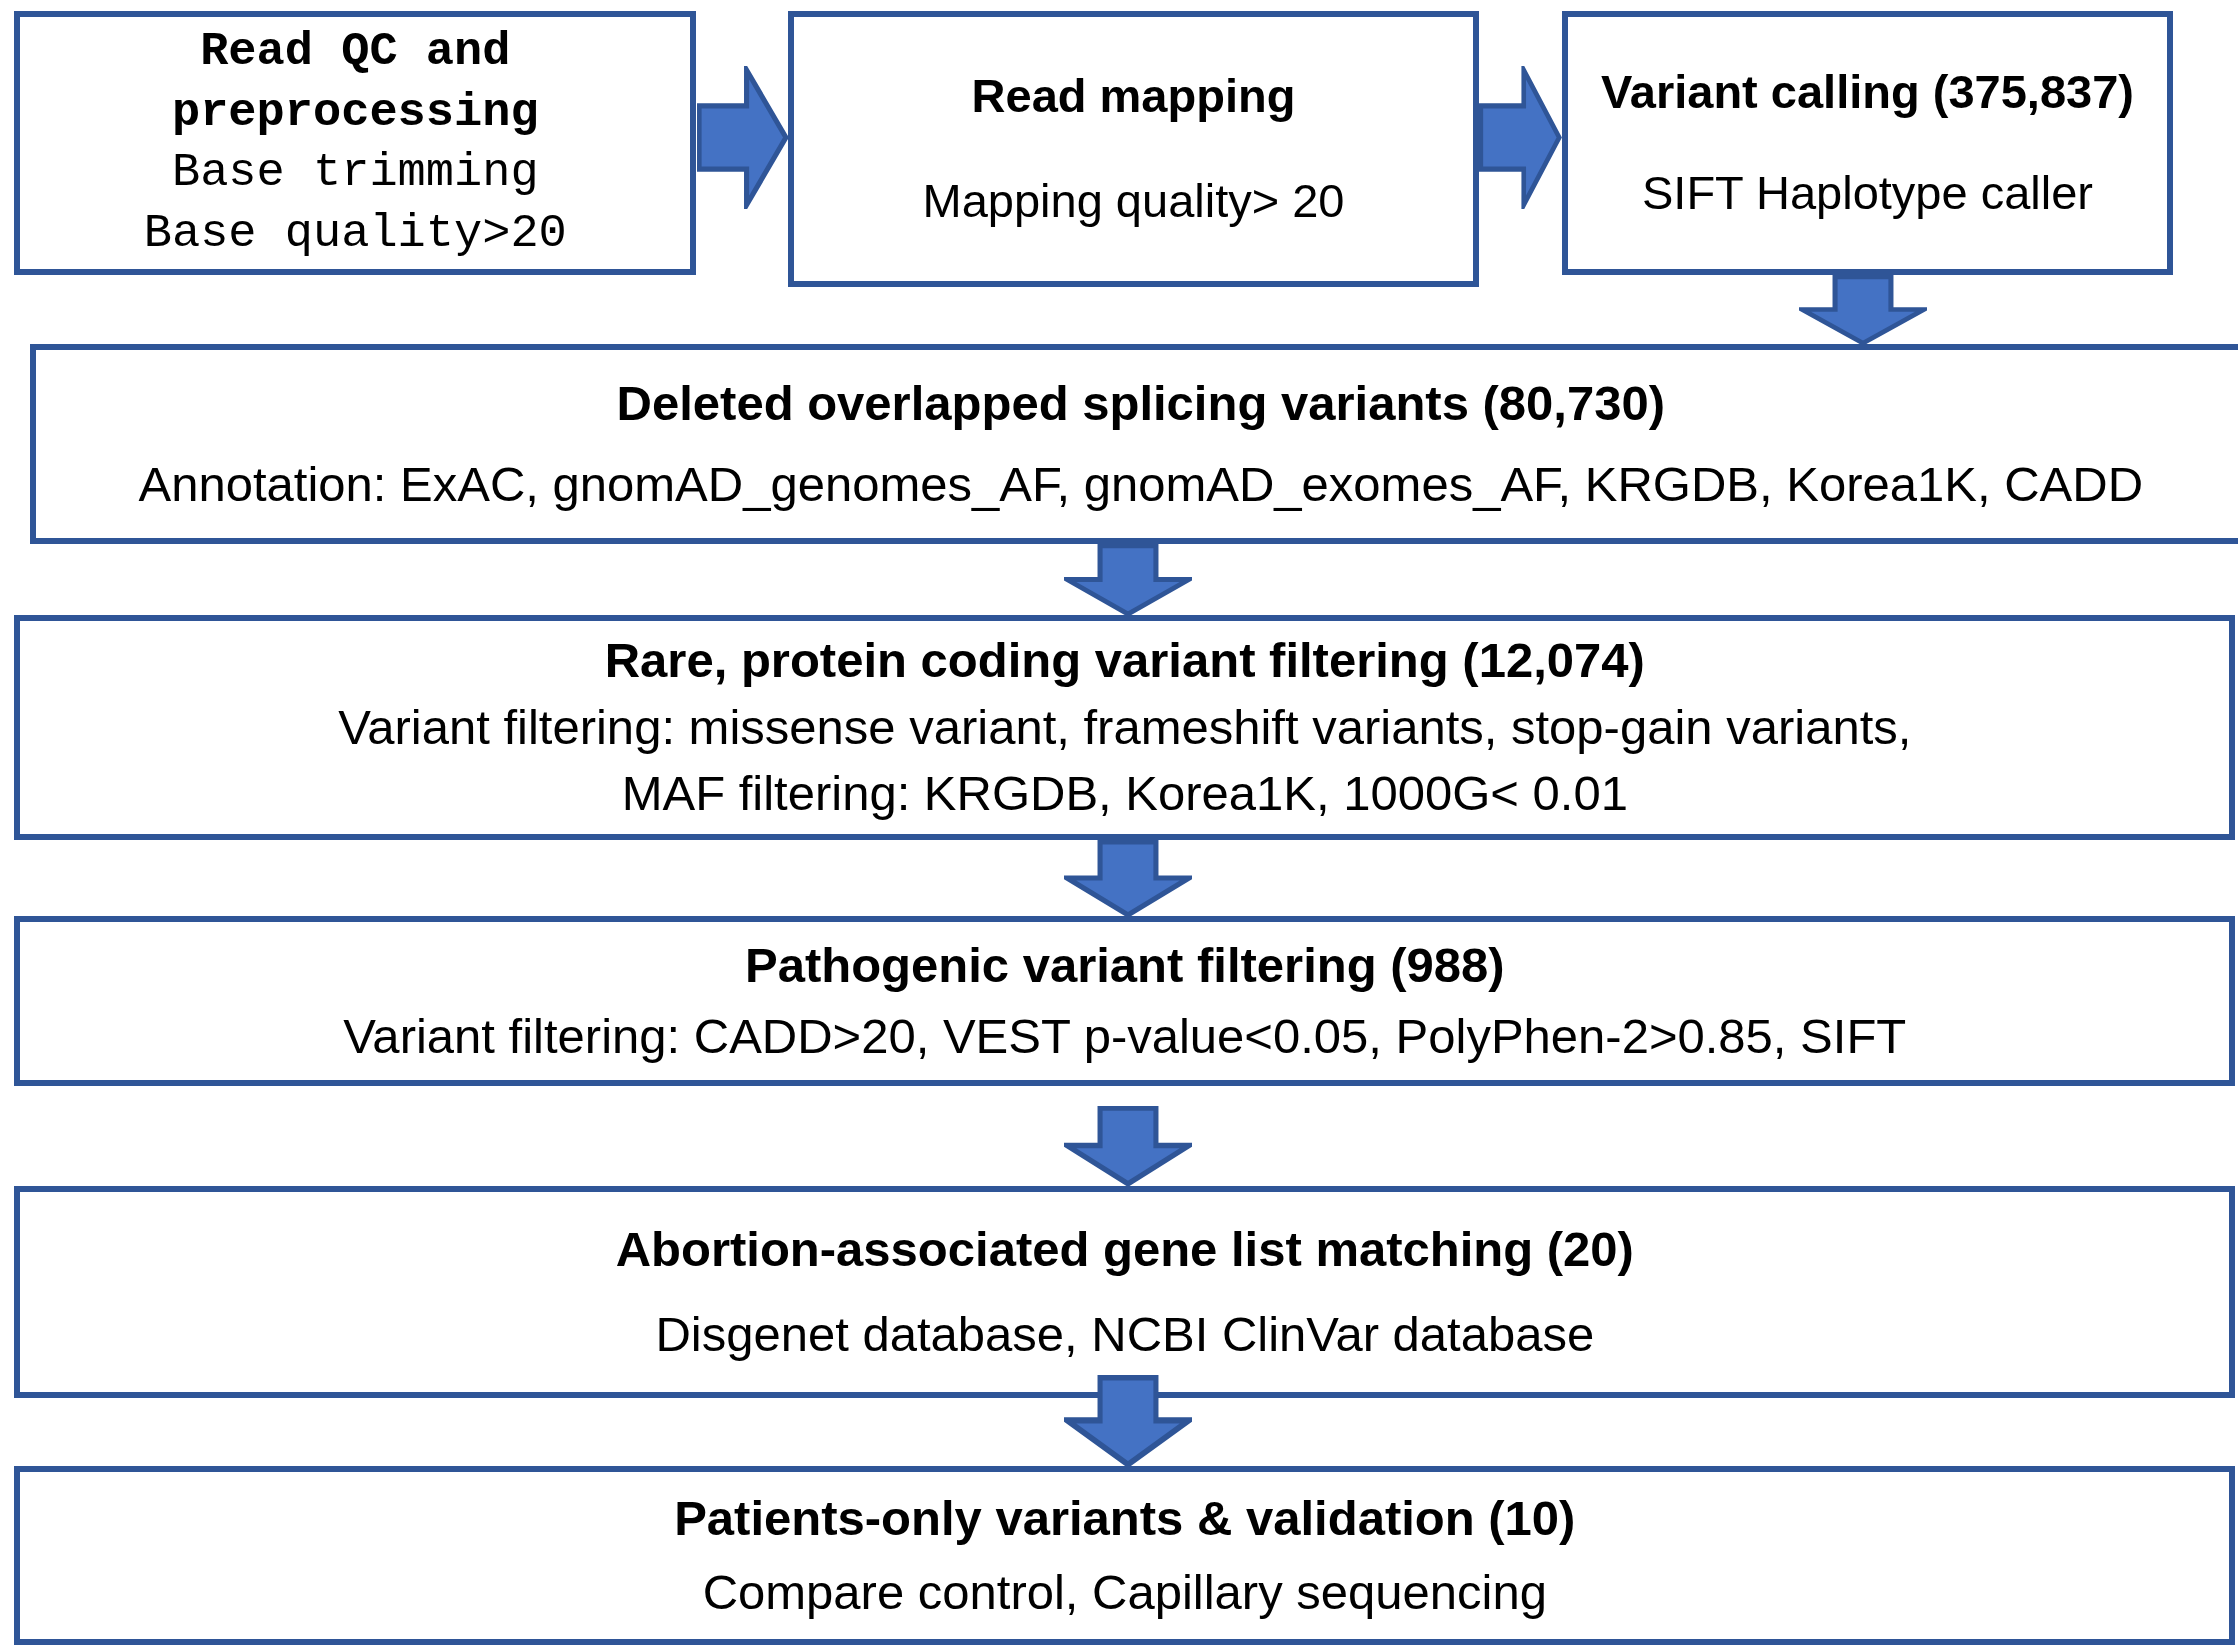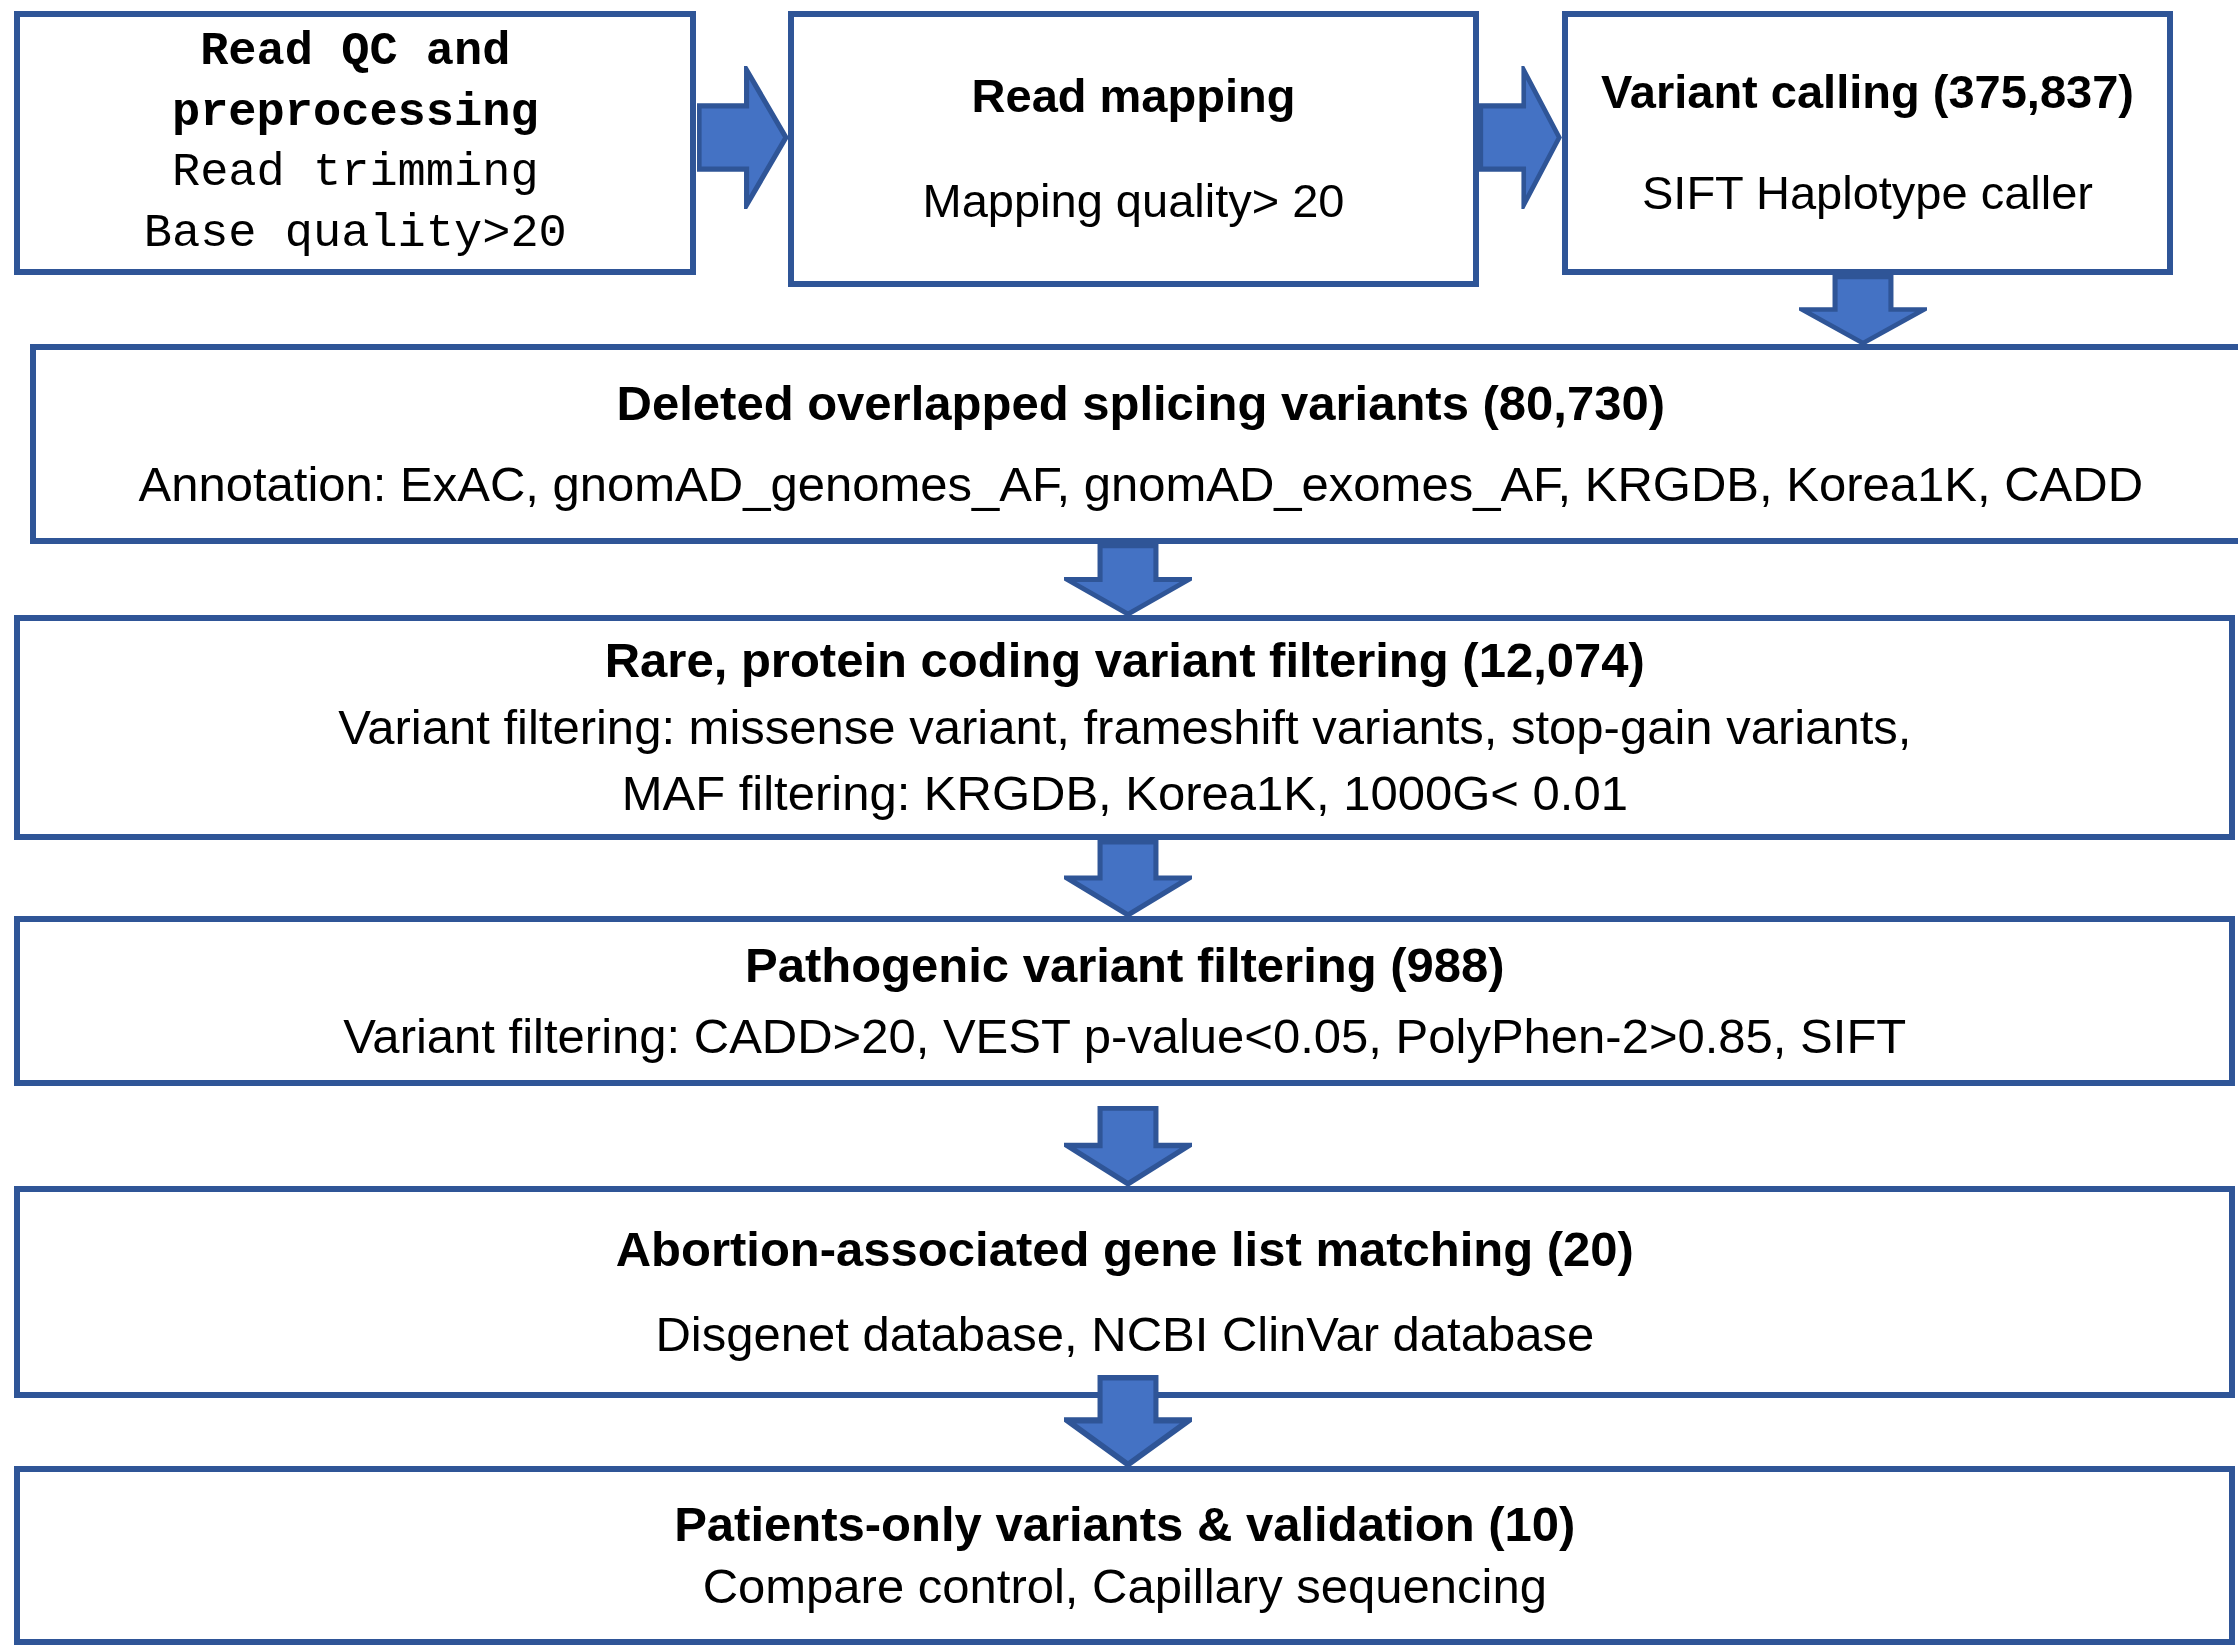--- a/index.html
+++ b/index.html
@@ -58,31 +58,31 @@
   #arrow-down-2 { left: 1064px; top: 544px; width: 128px; height: 72px; }
   #arrow-down-3 { left: 1064px; top: 840px; width: 128px; height: 77px; }
   #arrow-down-4 { left: 1064px; top: 1106px; width: 128px; height: 80px; }
   #arrow-down-5 { left: 1064px; top: 1375px; width: 128px; height: 92px; }
 
   
   #box-splicing   { top: 344px;  height: 200px; margin-left: 16px; }
   #box-rare       { top: 615px; height: 225px; }
   #box-pathogenic { top: 916px; height: 170px; }
   #box-abortion   { top: 1186px; height: 212px; }
-  #box-patients   { top: 1466px; height: 179px; justify-content: center; }
+  #box-patients   { top: 1466px; height: 179px; }
 </style>
 </head>
 <body>
 
 <div class="canvas">
 
   <div class="box top-box" id="box-read-qc">
     <div class="line title">Read QC and</div>
     <div class="line title">preprocessing</div>
-    <div class="line">Read trimming</div>
+    <div class="line">Base trimming</div>
     <div class="line">Base quality&gt;20</div>
   </div>
 
   <div class="arrow" id="arrow-right-1">
     <svg viewBox="0 0 180 280" preserveAspectRatio="none" aria-hidden="true">
       <polygon points="4,78 97,78 97,8 174,140 97,272 97,202 4,202"></polygon>
     </svg>
   </div>
 
   <div class="box top-box" id="box-read-mapping">

